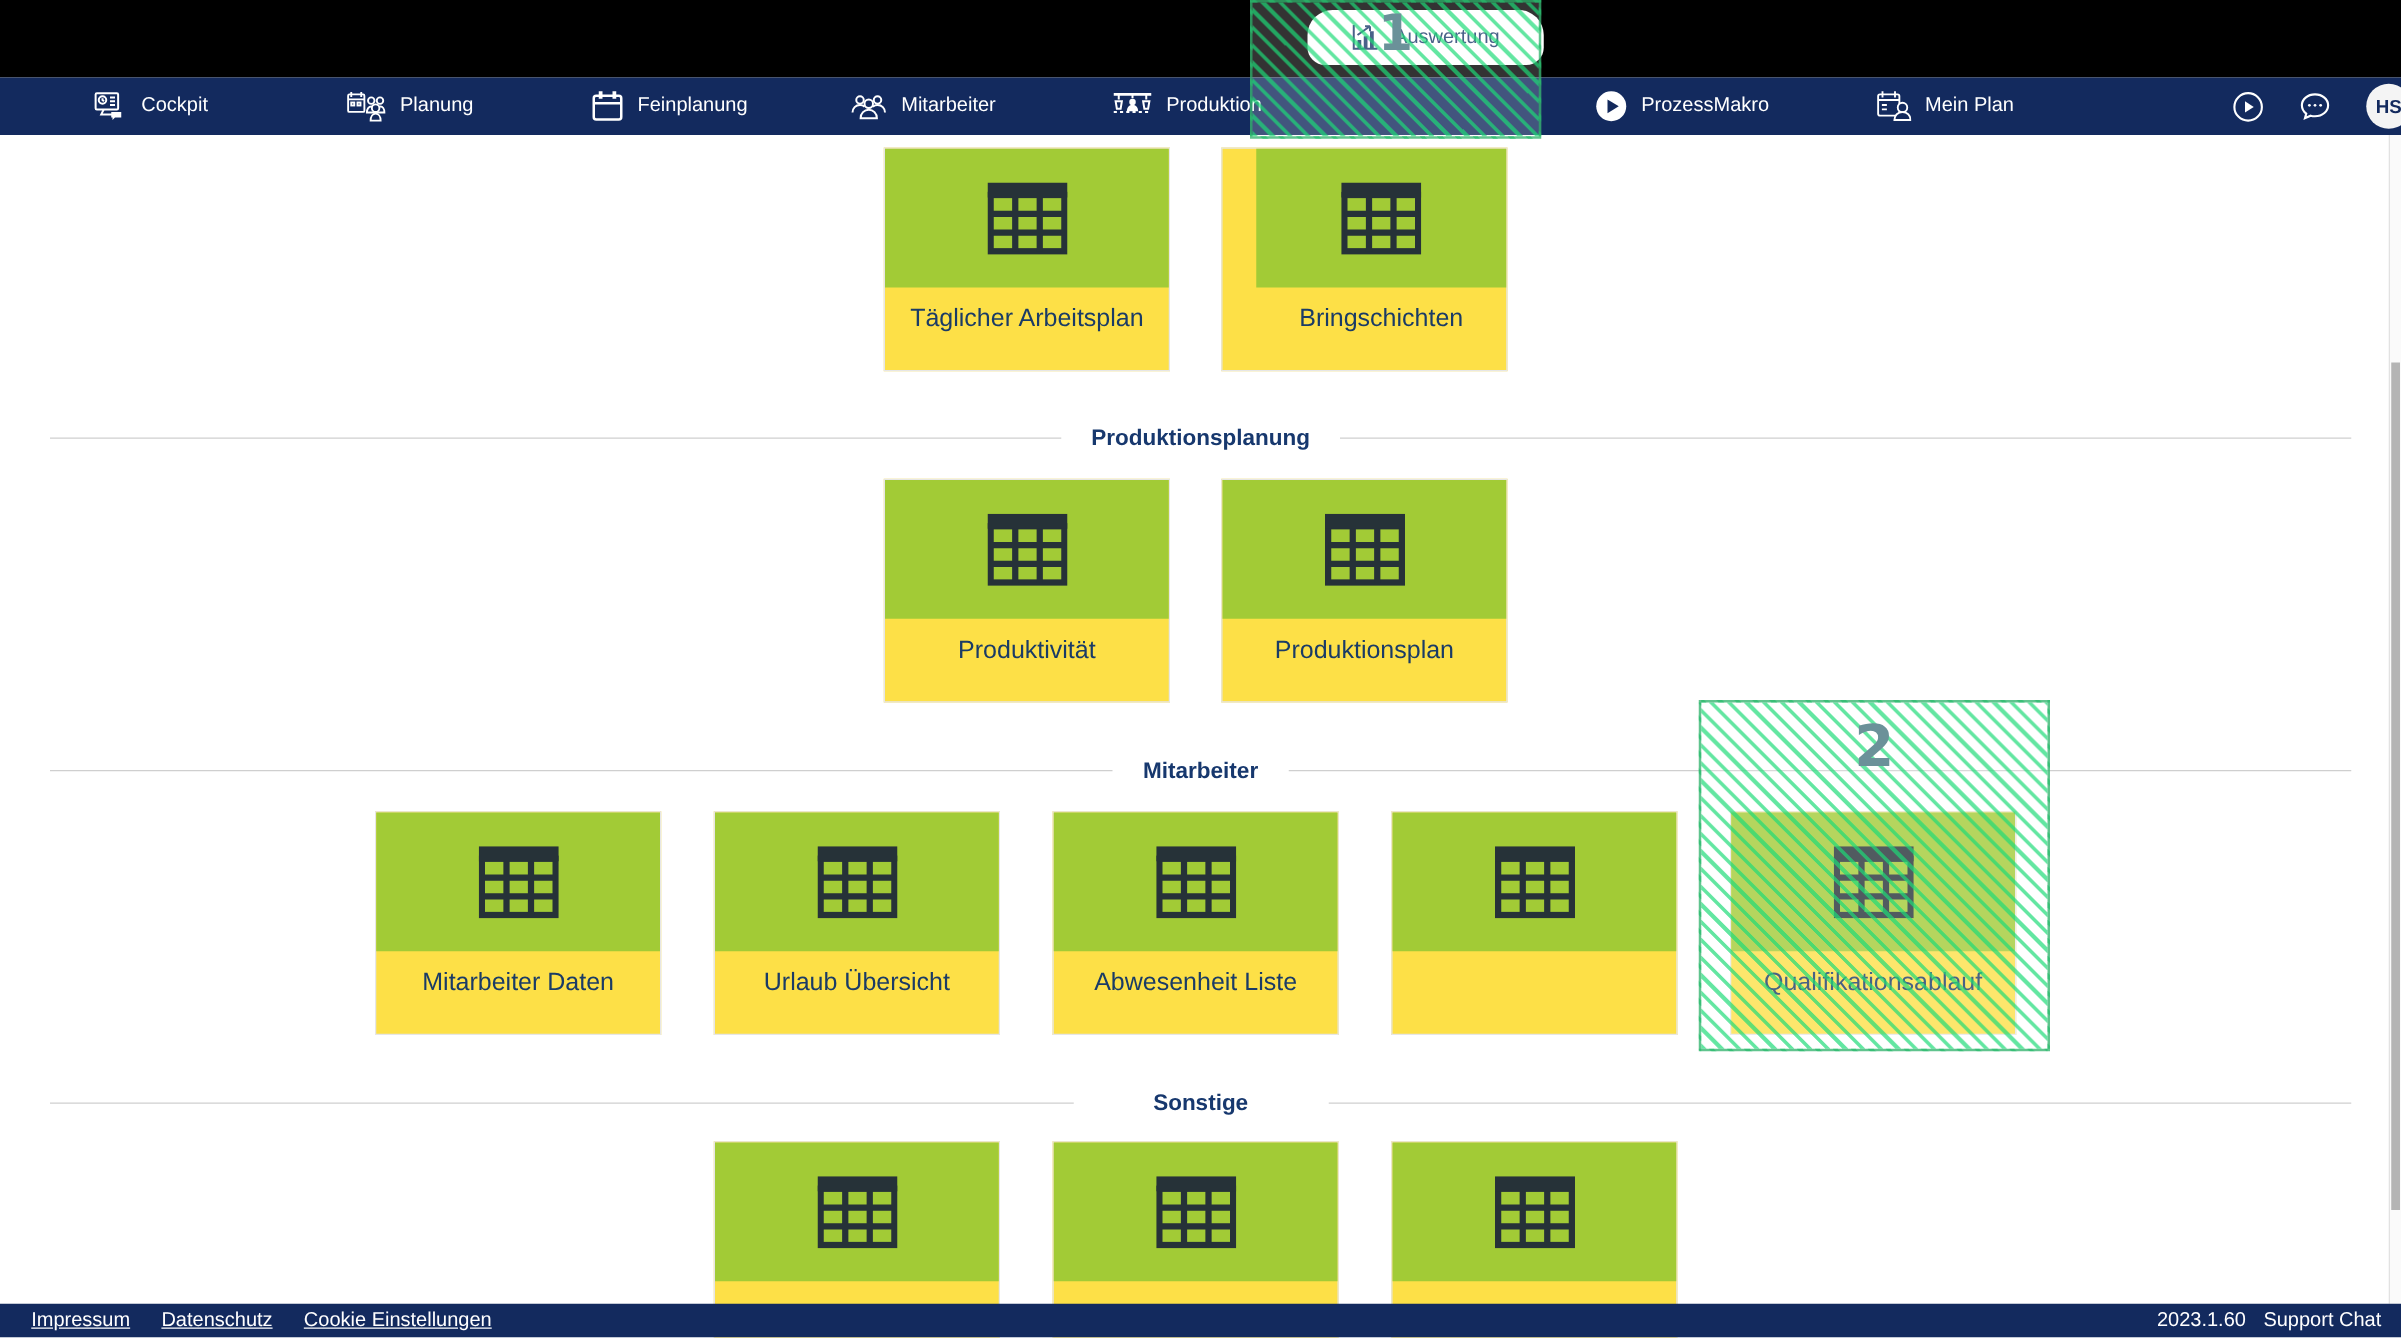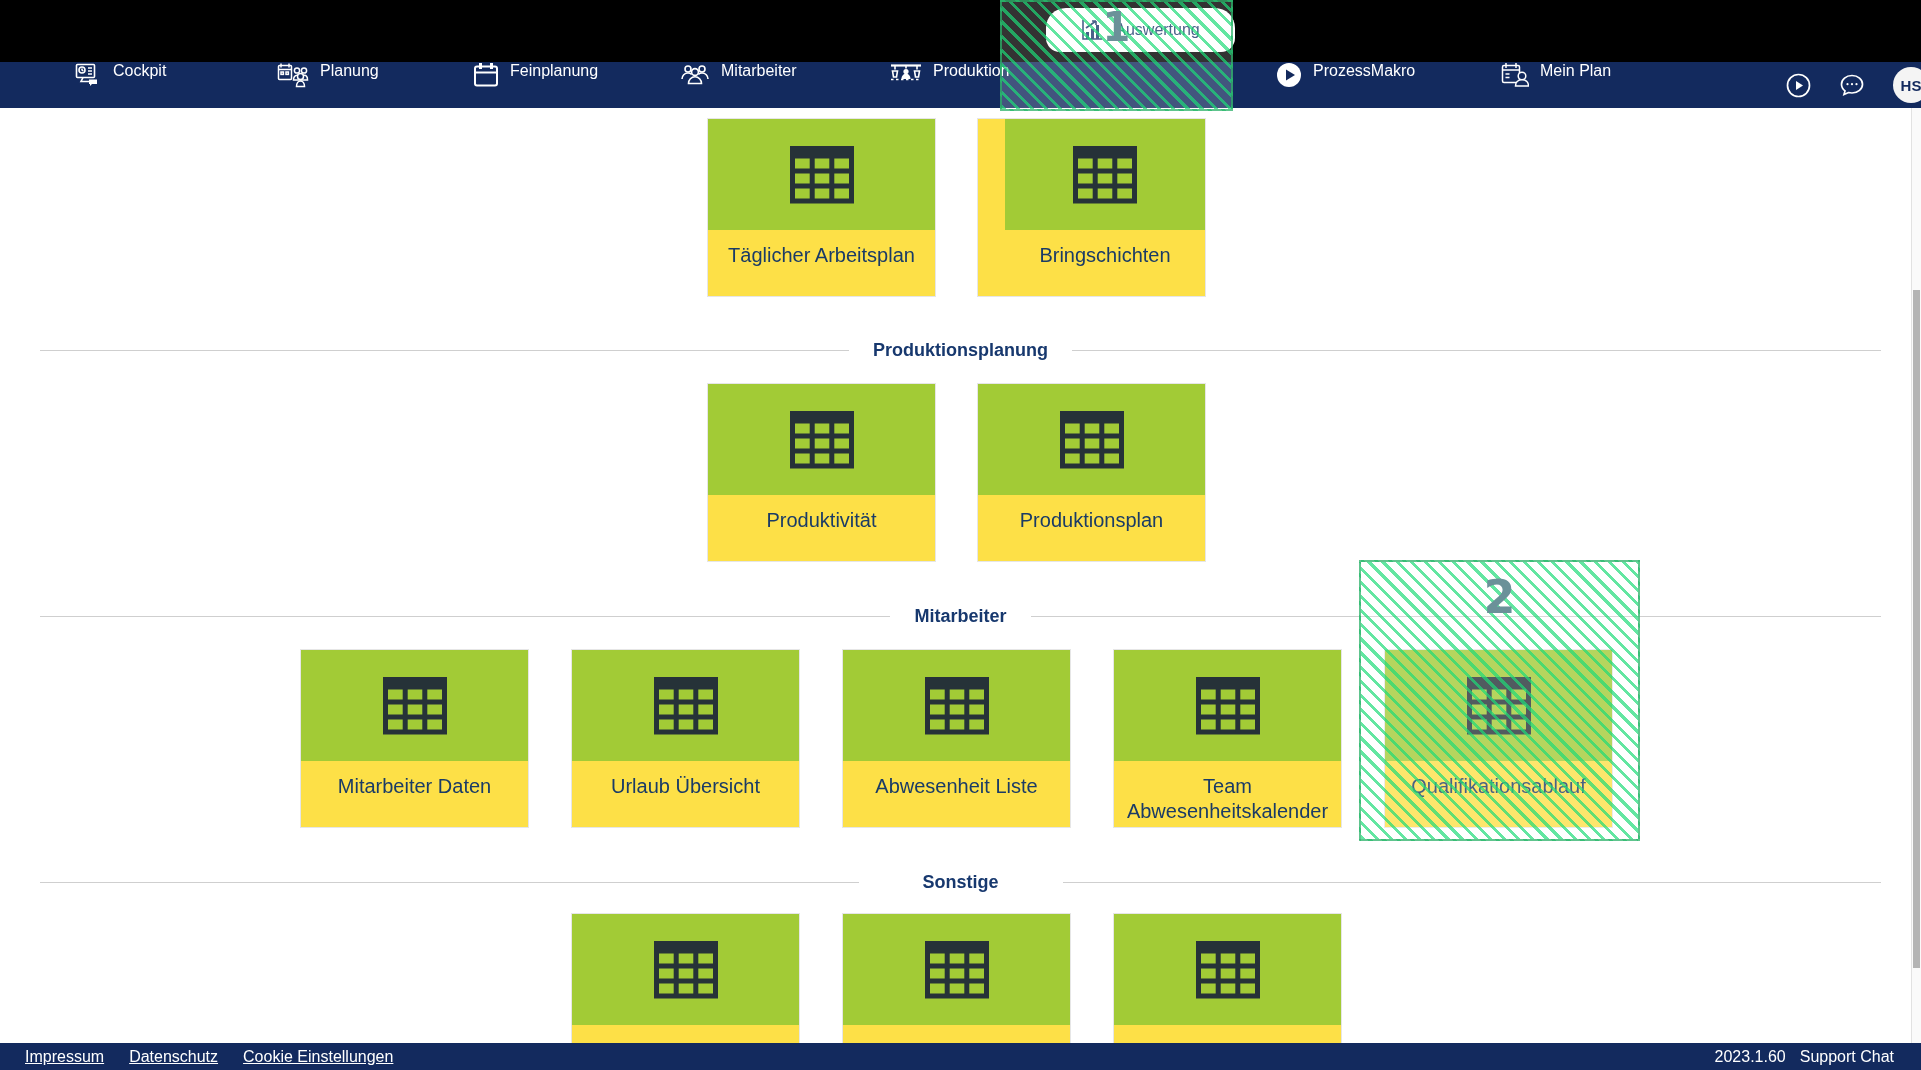--- a/index.html
+++ b/index.html
@@ -5,21 +5,21 @@
   html,body{margin:0;padding:0;}
   body{
     width:1921px;height:1070px;position:relative;overflow:hidden;
     background:#ffffff;font-family:"Liberation Sans","DejaVu Sans",sans-serif;
     -webkit-font-smoothing:antialiased;
   }
   
   .top-strip{position:absolute;left:0;top:0;width:1921px;height:62px;background:#000;}
   .navbar{position:absolute;left:0;top:62px;width:1921px;height:46px;background:#132a5e;}
   .nav-item{
-    position:absolute;top:0;height:46px;display:flex;align-items:flex-start;gap:11px;
+    position:absolute;top:0;height:46px;display:flex;align-items:center;gap:11px;
     color:#fff;font-size:16px;cursor:pointer;white-space:nowrap;
   }
   .nav-item .icon{display:flex;align-items:center;}
   .nav-tab{
     position:absolute;left:1046px;top:8px;width:189px;height:44px;
     background:#fff;border-radius:20px 20px 14px 14px;
     display:flex;align-items:center;justify-content:center;gap:12px;
     color:#1c3a6b;font-size:16px;cursor:pointer;z-index:3;
   }
   .nav-right{position:absolute;top:0;height:46px;display:flex;align-items:center;gap:18px;}
@@ -58,21 +58,21 @@
   }
   
   .footer{
     position:absolute;left:0;top:1043px;width:1921px;height:27px;background:#132a5e;
     display:flex;align-items:center;color:#fff;font-size:16px;z-index:8;
   }
   .footer .link{margin-left:25px;cursor:pointer;text-decoration:underline;}
   .footer .link + .link{}
   .footer .spacer{flex:1;}
   .footer .version{margin-right:14px;}
-  .footer .support{margin-right:27px;cursor:pointer;}
+  .footer .support{margin-right:16px;cursor:pointer;}
   
   .scrollbar{
     position:absolute;right:0;top:108px;width:10px;height:935px;
     background:#fafafa;border-left:1px solid #e2e2e2;box-sizing:border-box;z-index:7;
   }
   .scroll-thumb{
     position:absolute;left:1px;right:1px;top:182px;height:678px;background:#b4b4b4;
   }
   svg{display:block;}
 </style>
@@ -334,21 +334,20 @@
       <span>
         <svg width="64" height="58" viewBox="0 0 64 58">
       <g fill="none" stroke="#263238" stroke-width="5">
         <rect x="2.5" y="10" width="59" height="45"></rect>
         <path d="M22.2 10v45M41.8 10v45M2.5 25h59M2.5 40h59"></path>
       </g>
       <rect x="0" y="0" width="64" height="12" fill="#263238"></rect>
     </svg>
       </span>
     </div>
-    <div class="tile-label">Team Abwesenheitskalender</div>
   </div>
 <div class="tile" style="left: 1384px; top: 649px;">
     <div class="tile-head">
       <span>
         <svg width="64" height="58" viewBox="0 0 64 58">
       <g fill="none" stroke="#263238" stroke-width="5">
         <rect x="2.5" y="10" width="59" height="45"></rect>
         <path d="M22.2 10v45M41.8 10v45M2.5 25h59M2.5 40h59"></path>
       </g>
       <rect x="0" y="0" width="64" height="12" fill="#263238"></rect>

